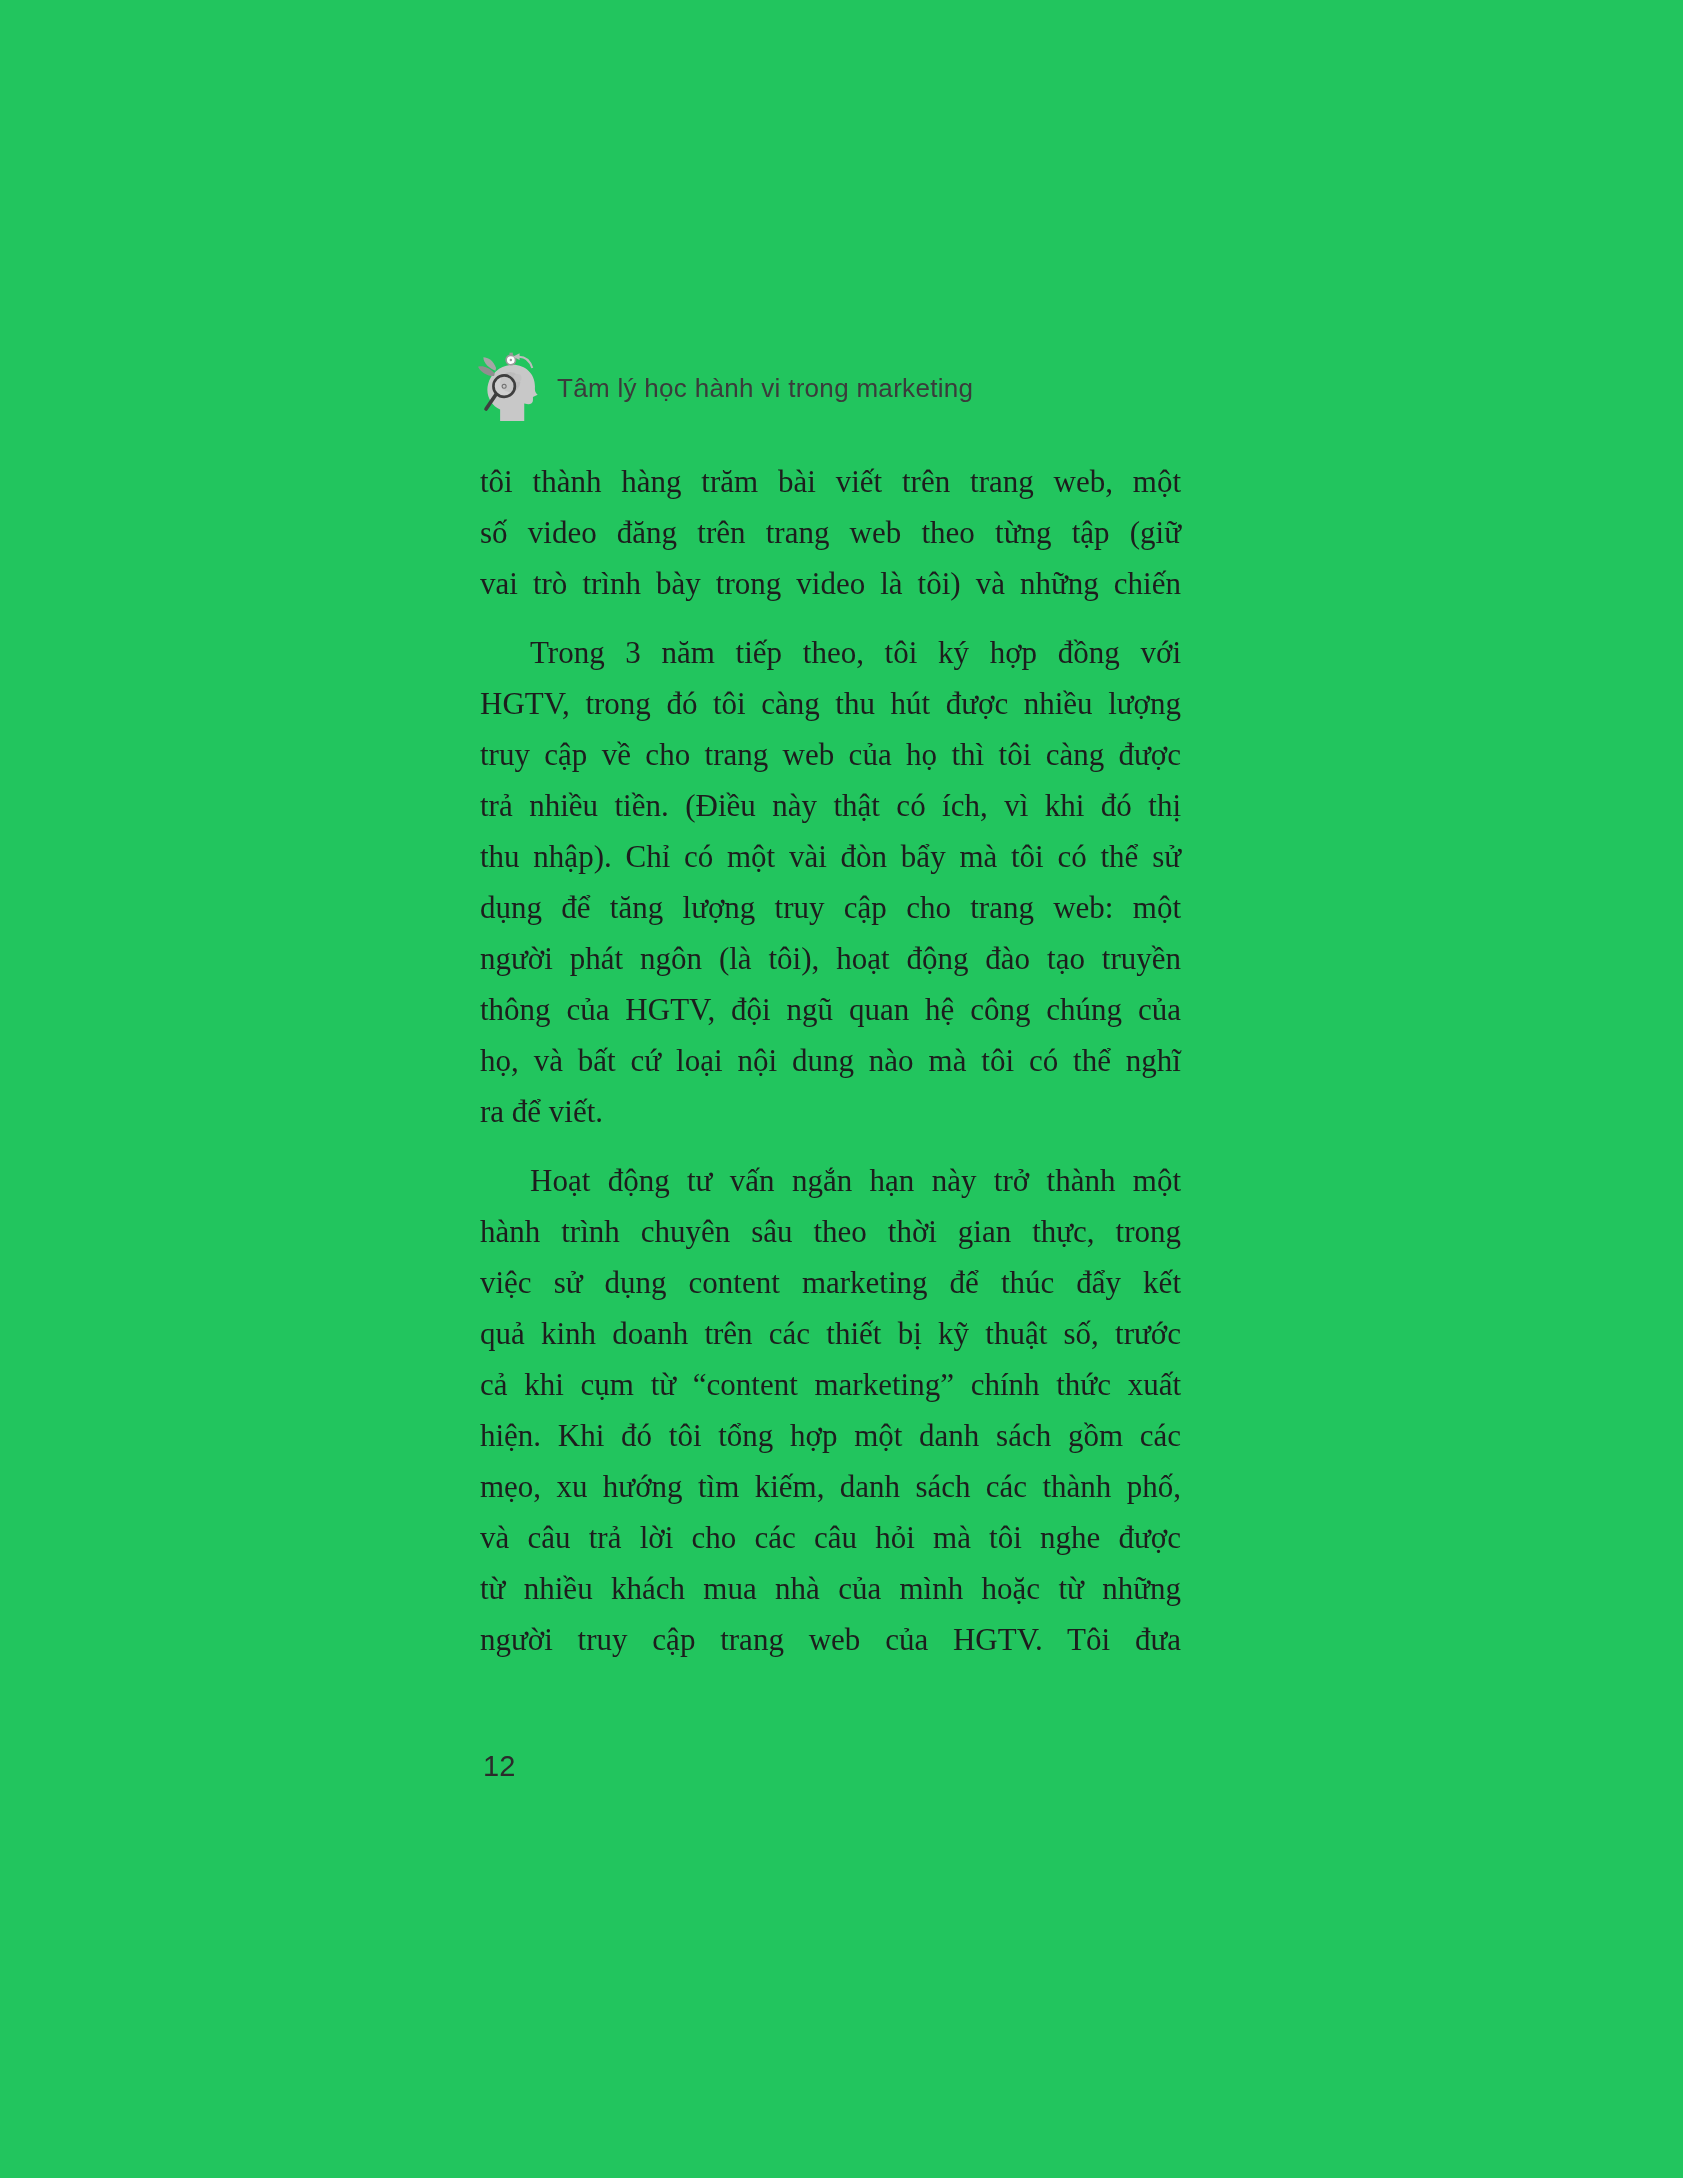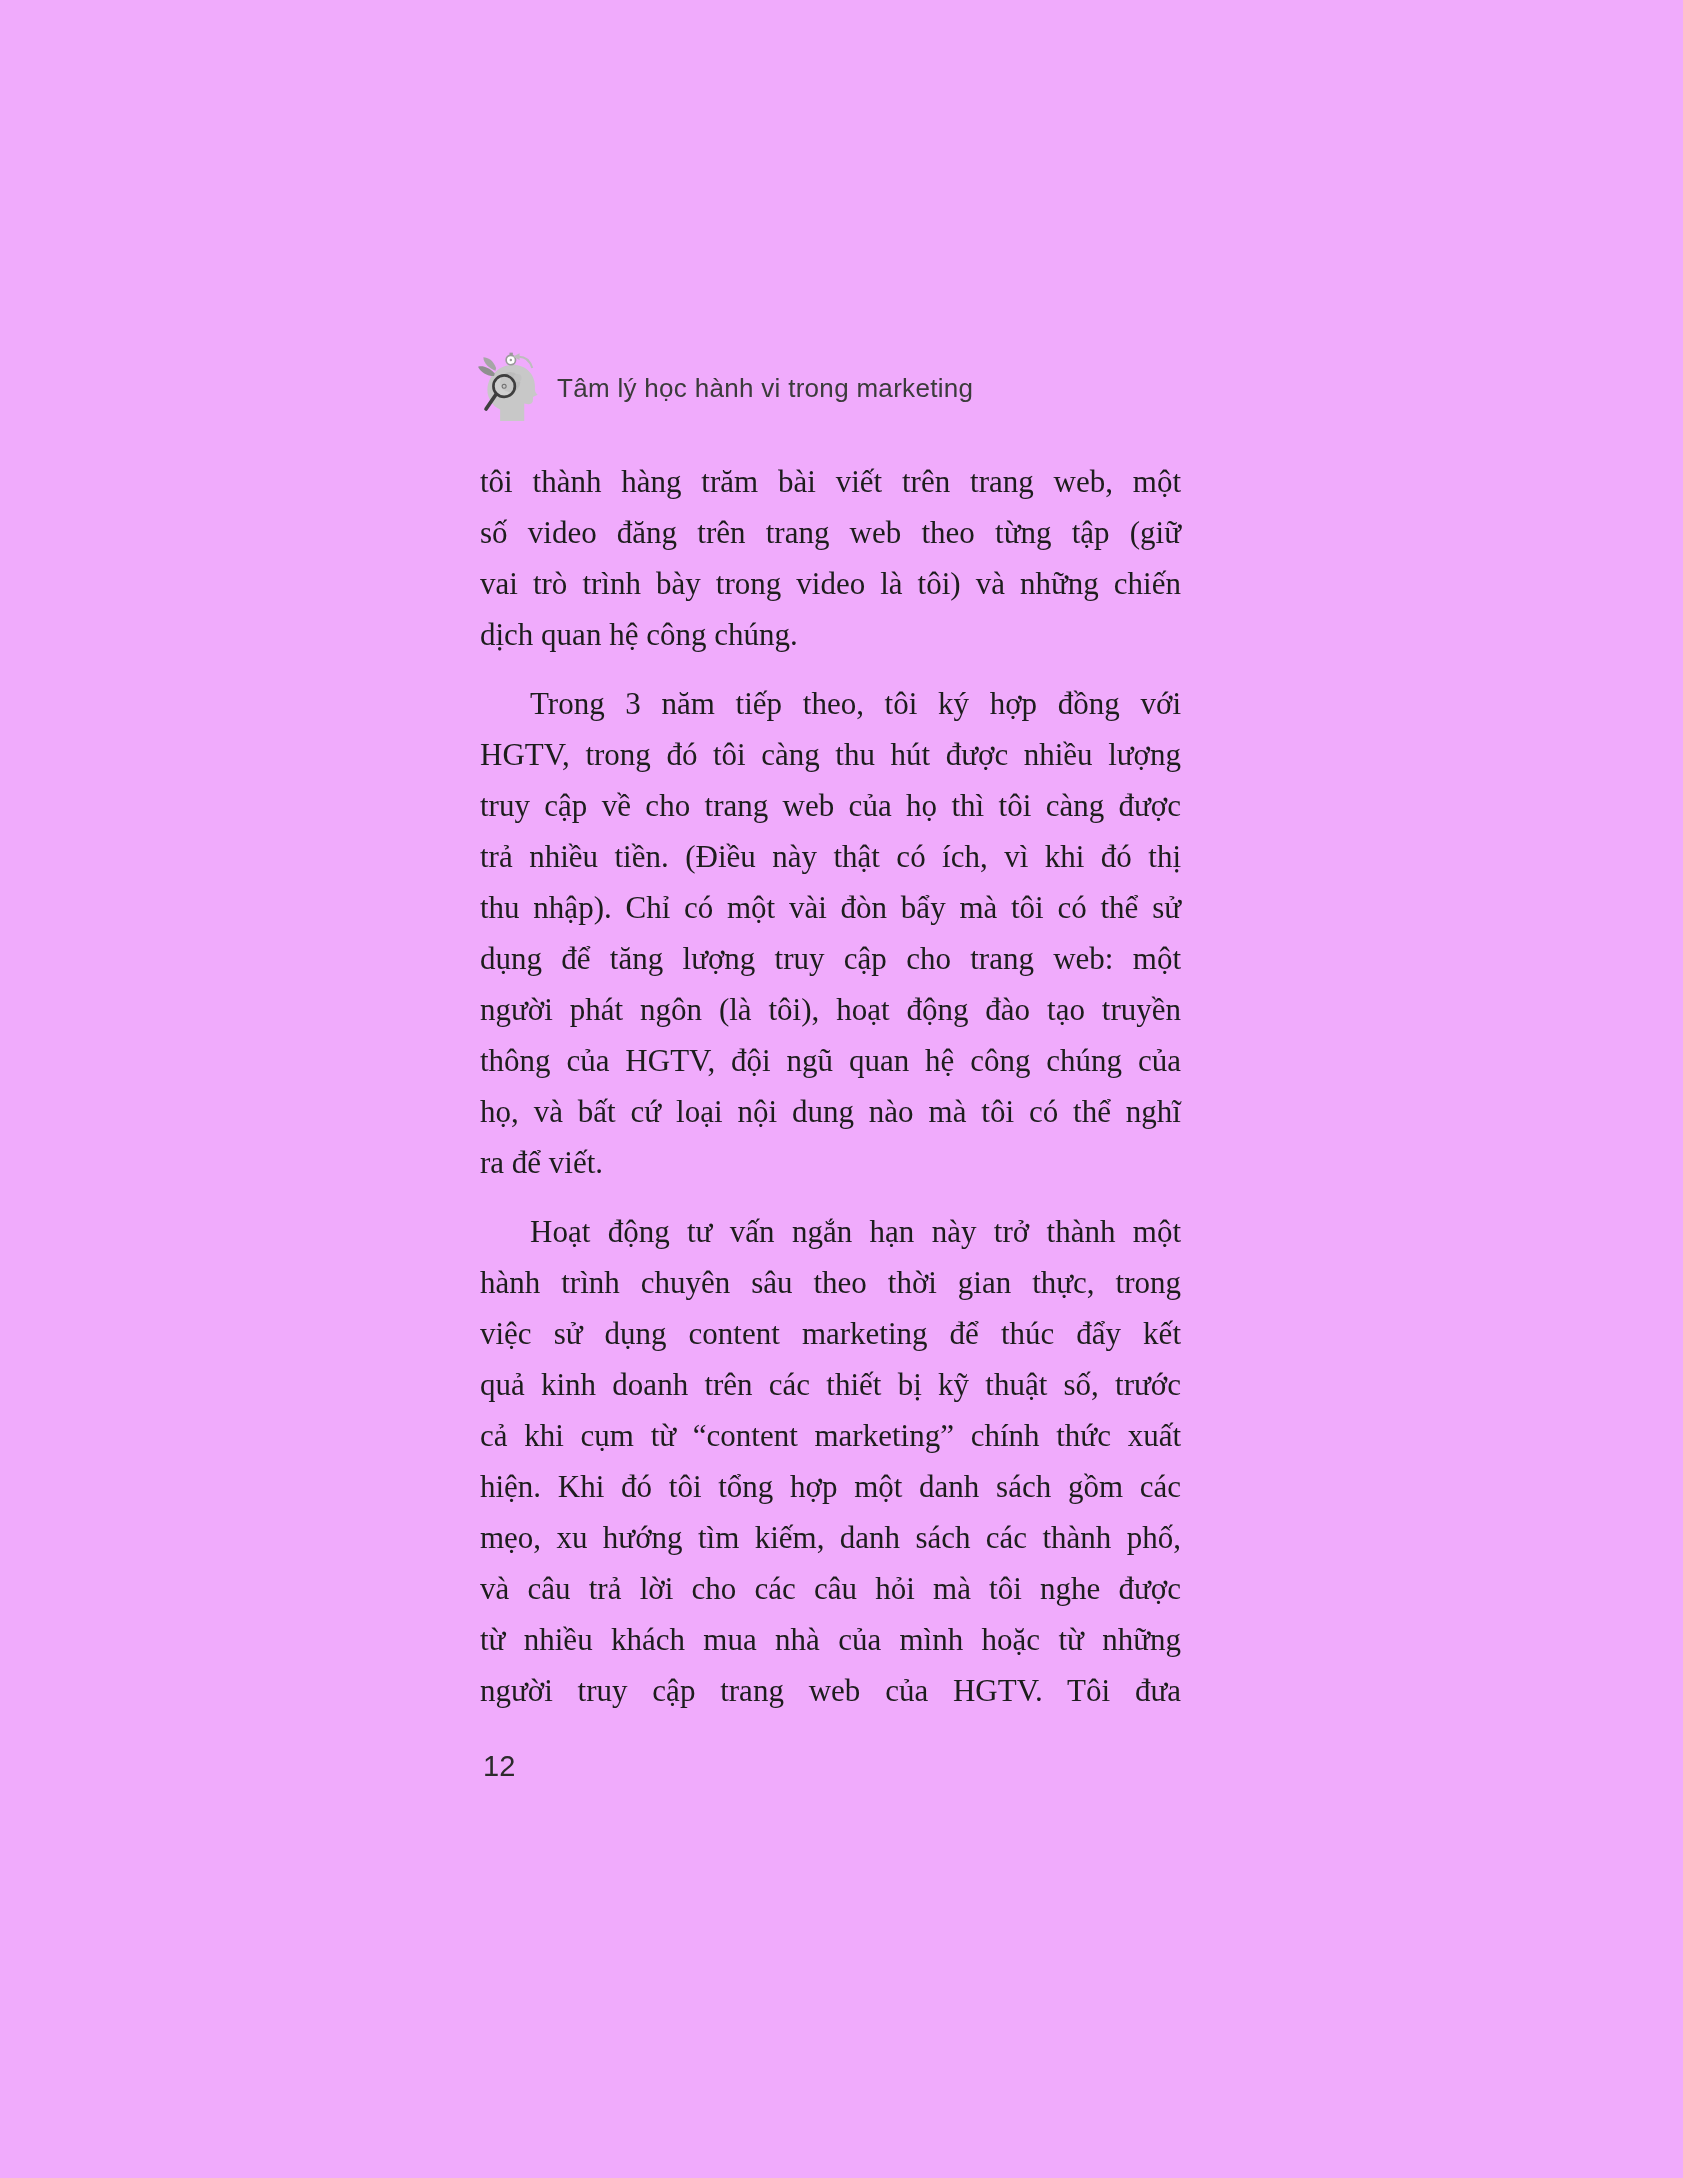--- a/index.html
+++ b/index.html
@@ -4,21 +4,21 @@
 <title>Book page</title>
 <style>
   html, body { margin: 0; padding: 0; }
   body {
     width: 1683px; height: 2178px;
     background: #ffffff;
     position: relative;
     font-family: "Liberation Serif", serif;
     overflow: hidden;
   }
-  .page { position: absolute; inset: 0; background: #f0abfc; }
+  .page { position: absolute; inset: 0; background: #22c55e; }
 
   
   .header {
     position: absolute;
     left: 476px; top: 350px;
     height: 75px;
     display: flex; align-items: center;
   }
   .header .icon-wrap {
     width: 67px; height: 73px;
@@ -94,21 +94,20 @@
       </svg>
     </div>
     <div class="title">Tâm lý học hành vi trong marketing</div>
   </div>
 
   <div class="body-text">
       <div class="para">
         <div class="line">tôi thành hàng trăm bài viết trên trang web, một</div>
         <div class="line">số video đăng trên trang web theo từng tập (giữ</div>
         <div class="line">vai trò trình bày trong video là tôi) và những chiến</div>
-        <div class="line last-left">dịch quan hệ công chúng.</div>
       </div>
       <div class="para indent">
         <div class="line">Trong 3 năm tiếp theo, tôi ký hợp đồng với</div>
         <div class="line">HGTV, trong đó tôi càng thu hút được nhiều lượng</div>
         <div class="line">truy cập về cho trang web của họ thì tôi càng được</div>
         <div class="line">trả nhiều tiền. (Điều này thật có ích, vì khi đó thị</div>
         <div class="line">thu nhập). Chỉ có một vài đòn bẩy mà tôi có thể sử</div>
         <div class="line">dụng để tăng lượng truy cập cho trang web: một</div>
         <div class="line">người phát ngôn (là tôi), hoạt động đào tạo truyền</div>
         <div class="line">thông của HGTV, đội ngũ quan hệ công chúng của</div>

